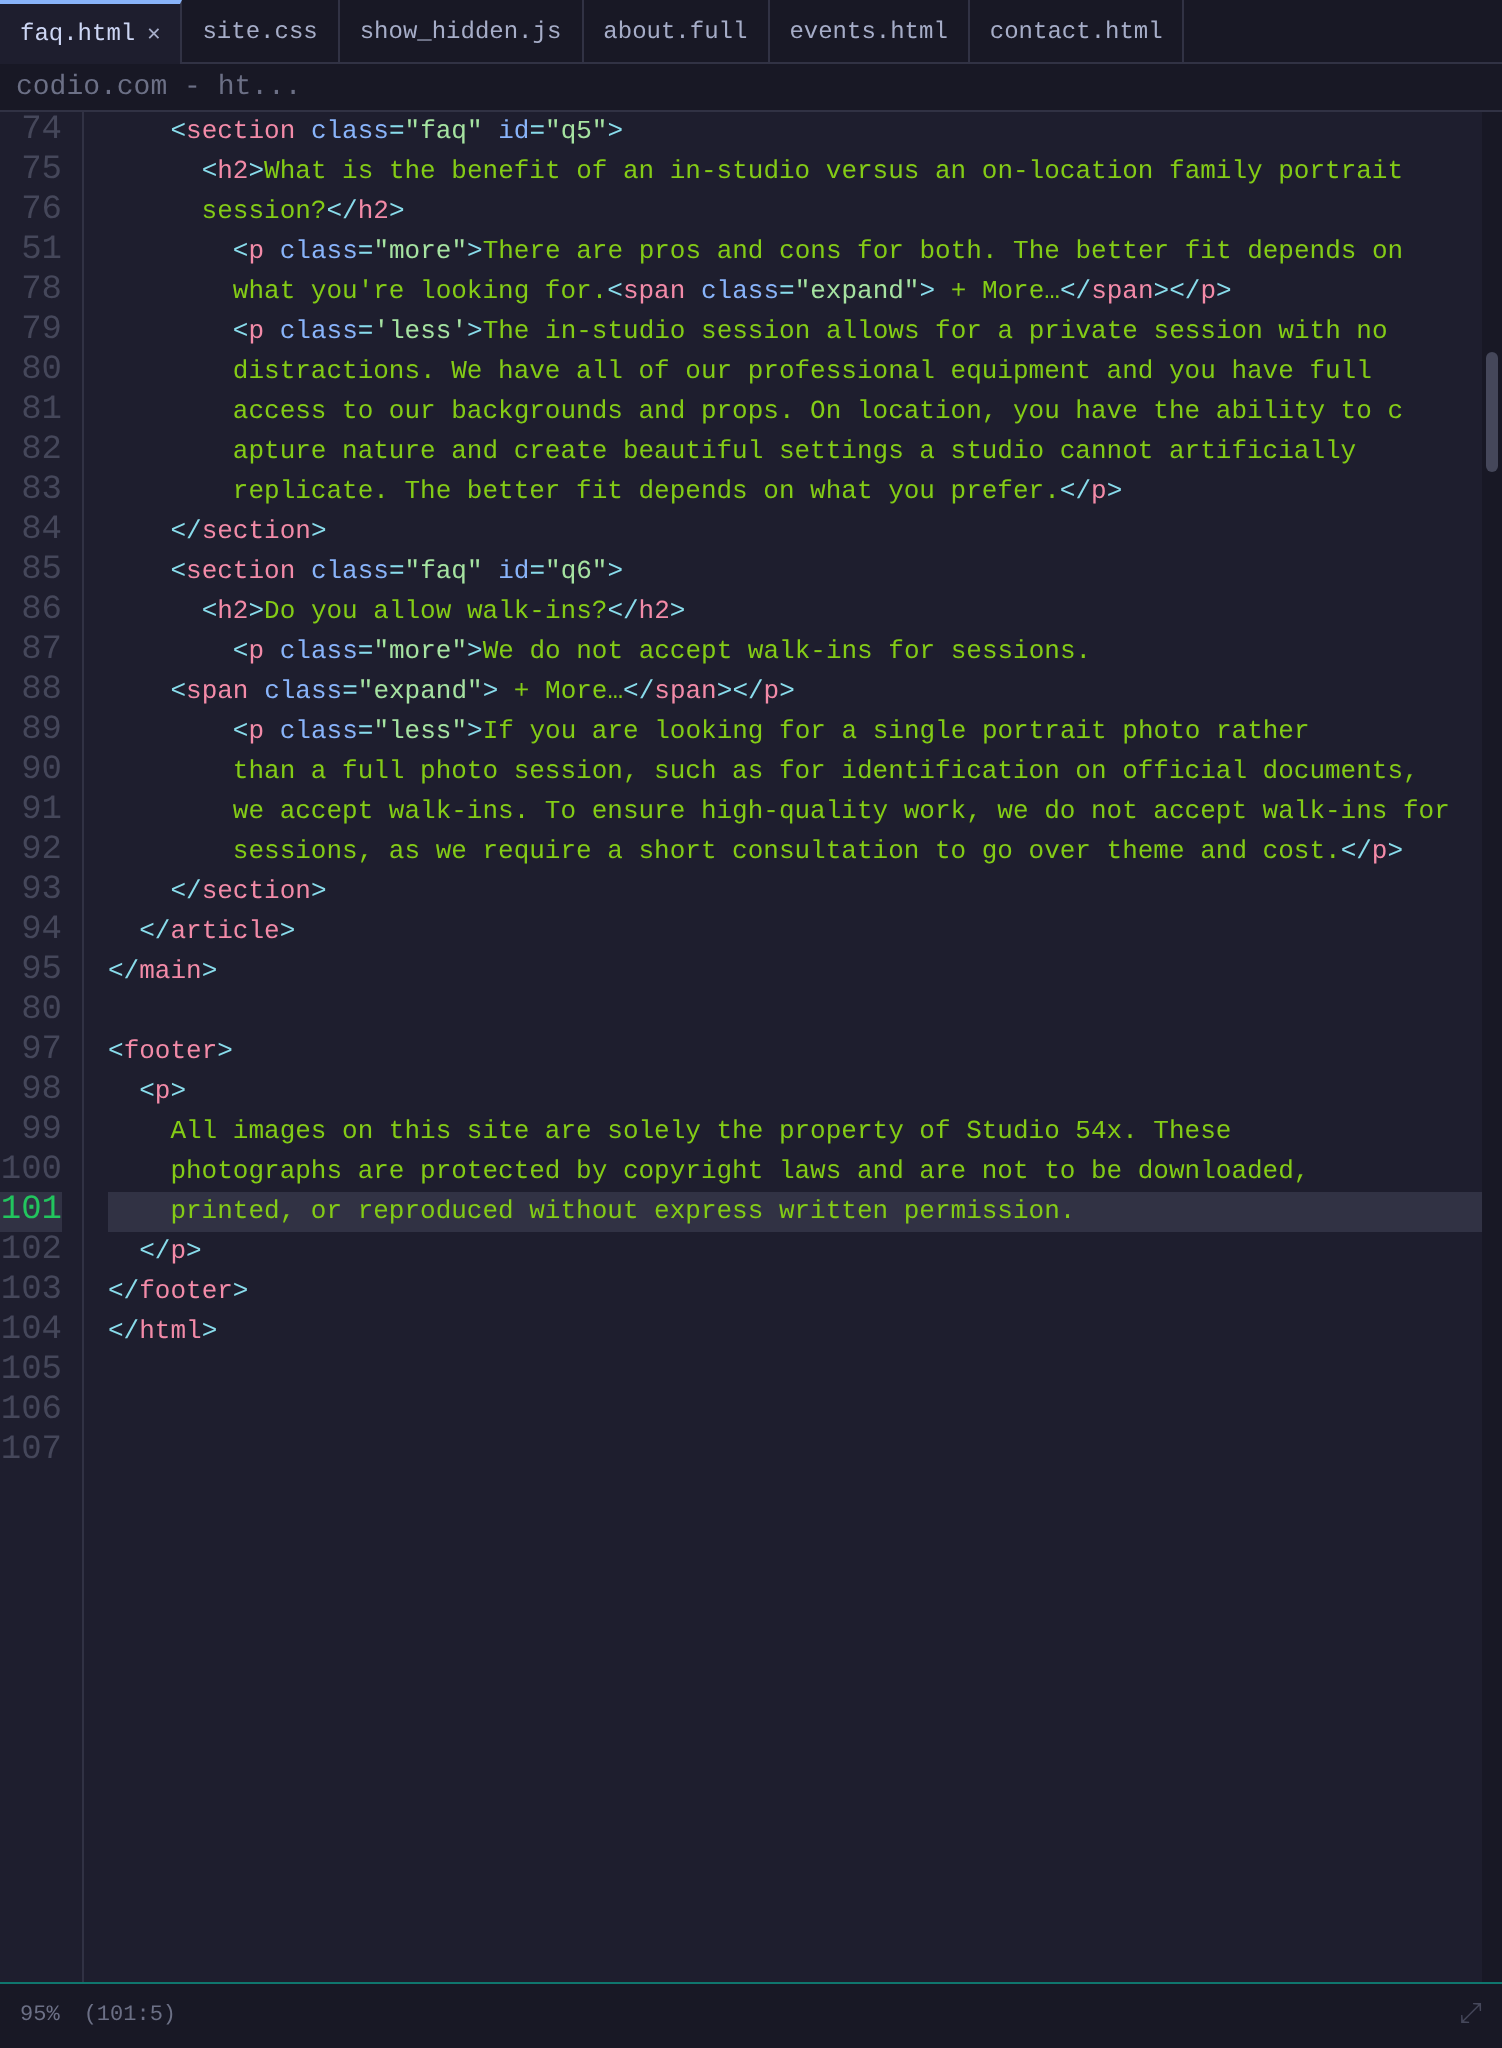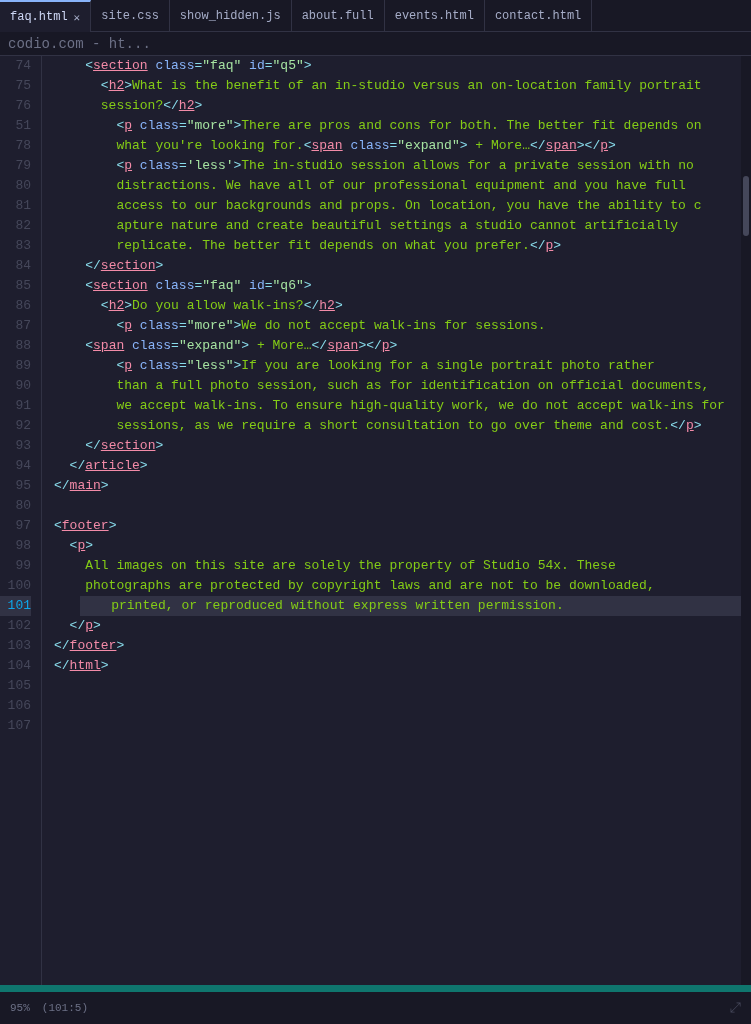--- a/index.html
+++ b/index.html
@@ -75,60 +75,59 @@
     }
 
     
     .line-numbers {
       width: 42px;
       background: #1e1e2e;
       color: #45475a;
       text-align: right;
       padding-right: 10px;
       padding-top: 0;
-      font-size: 13px;
+      font-size: 17px;
       line-height: 20px;
       user-select: none;
       flex-shrink: 0;
       border-right: 1px solid #313244;
     }
 
     .line-number {
       display: block;
       height: 20px;
       line-height: 20px;
     }
 
     .line-number.active-line {
-      color: #0ea5e9;
+      color: #22c55e;
       background: #313244;
     }
 
     
     .code-area {
       flex: 1;
       overflow-x: auto;
       overflow-y: hidden;
       padding-left: 12px;
     }
 
     .code-line {
       height: 20px;
       line-height: 20px;
       white-space: pre;
       font-size: 13px;
     }
 
     .code-line.highlighted {
       background: #313244;
-      margin-left: 26px;
-    }
-
-    
-    .tag { color: #f38ba8; text-decoration: underline; }
+    }
+
+    
+    .tag { color: #f38ba8; }
     .attr-name { color: #89b4fa; }
     .attr-value { color: #a6e3a1; }
     .text-content { color: #84cc16; }
     .punctuation { color: #89dceb; }
 
     
     .scrollbar-track {
       width: 10px;
       background: #181825;
       flex-shrink: 0;
@@ -140,21 +139,21 @@
       background: #45475a;
       border-radius: 3px;
       margin: 2px auto;
       margin-top: 120px;
     }
 
     
     .status-bar {
       height: 24px;
       background: #181825;
-      border-top: 7px solid #0f766e;
+      border-top: 1px solid #0f766e;
       display: flex;
       align-items: center;
       padding: 16px 10px;
       font-size: 11px;
       color: #6c7086;
       flex-shrink: 0;
       justify-content: space-between;
     }
 
     .status-left {

